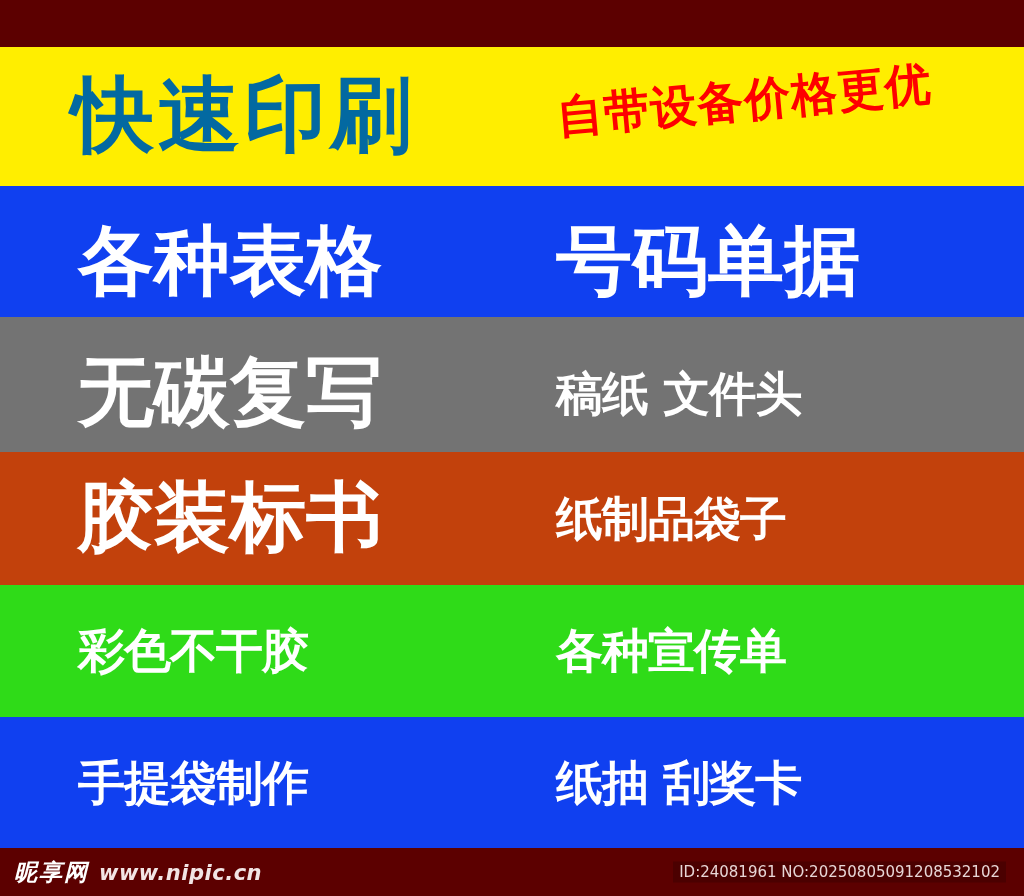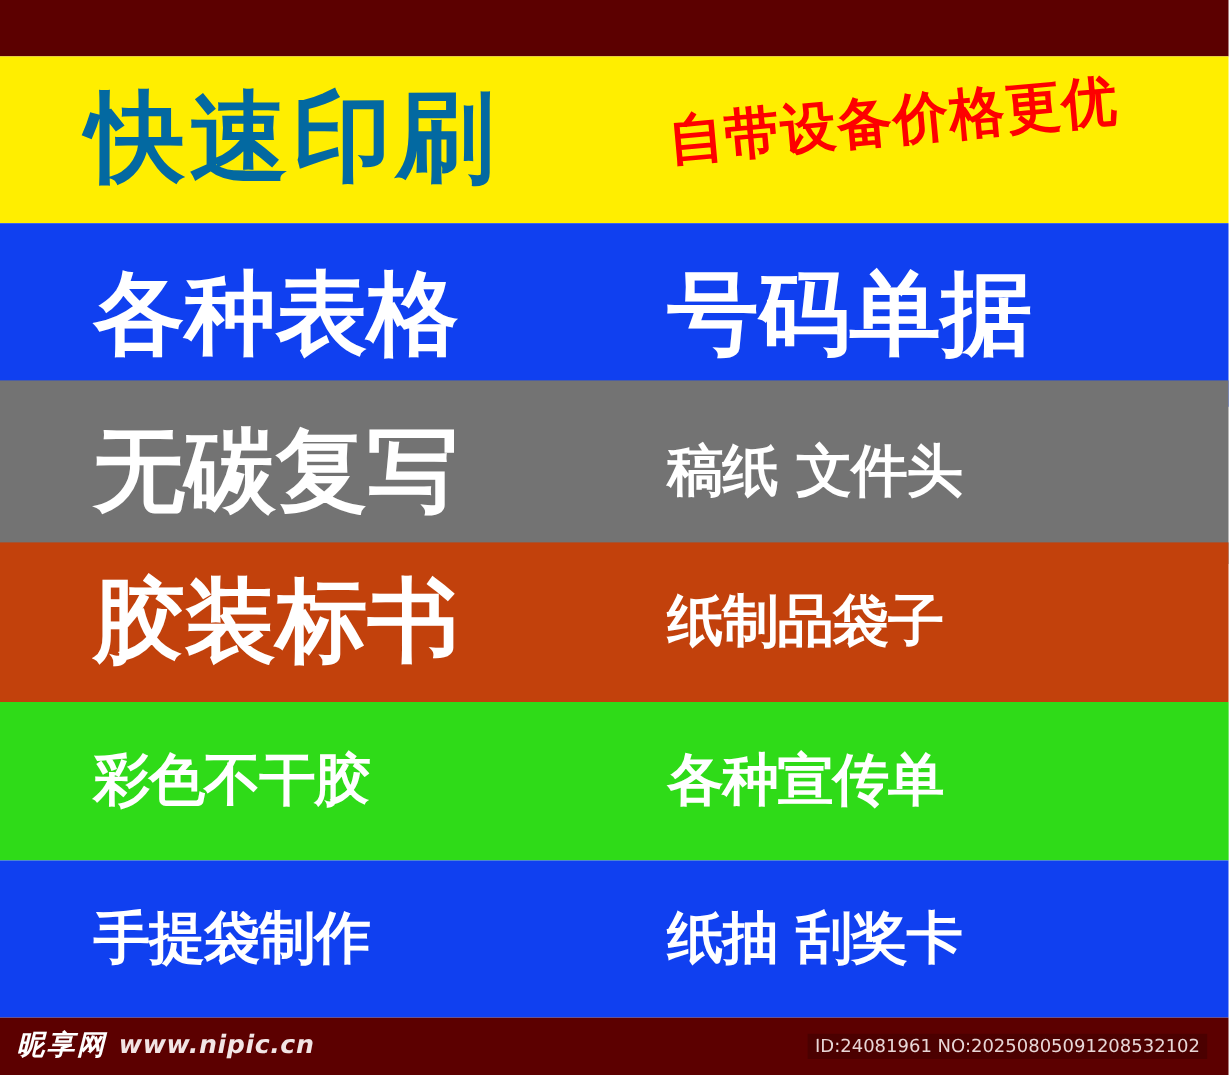--- a/index.html
+++ b/index.html
@@ -114,21 +114,21 @@
     width: 1024px;
     height: 48px;
     background: #5c0000;
   }
   .brand {
     position: absolute;
     left: 14px;
     top: 50%;
     transform: translateY(-50%);
     display: flex;
-    align-items: flex-start;
+    align-items: flex-end;
     gap: 10px;
   }
   .brand-mark {
     color: #ffffff;
     font-family: "DejaVu Sans", "Liberation Sans", sans-serif;
     font-weight: bold;
     font-size: 23px;
     letter-spacing: 2px;
     font-style: italic;
     line-height: 1;

